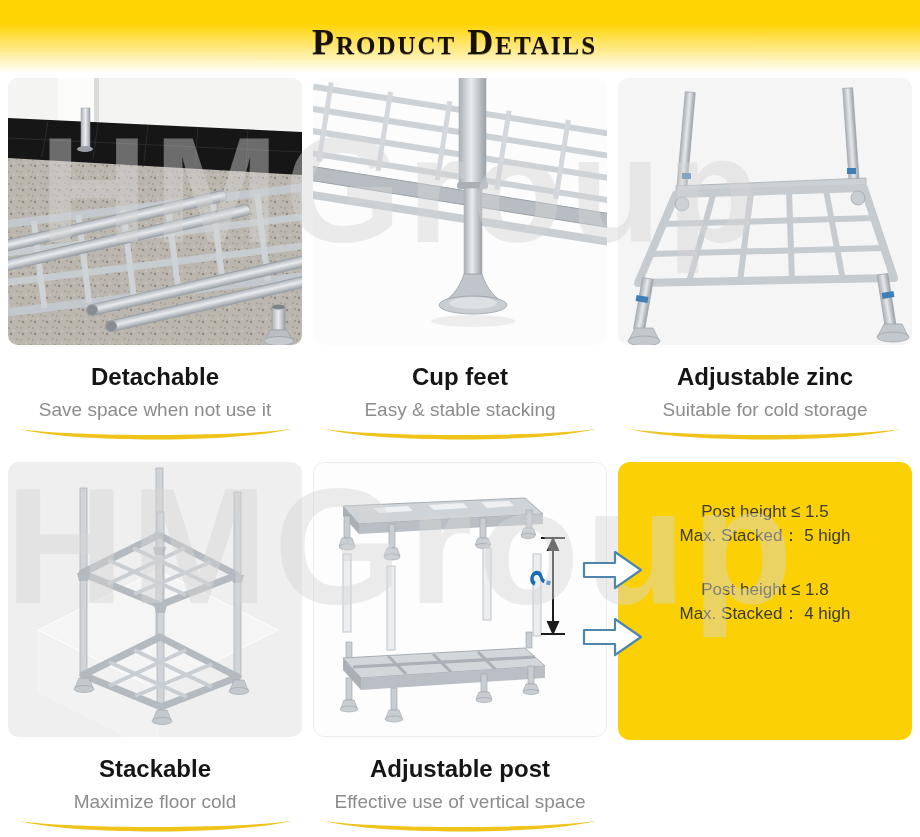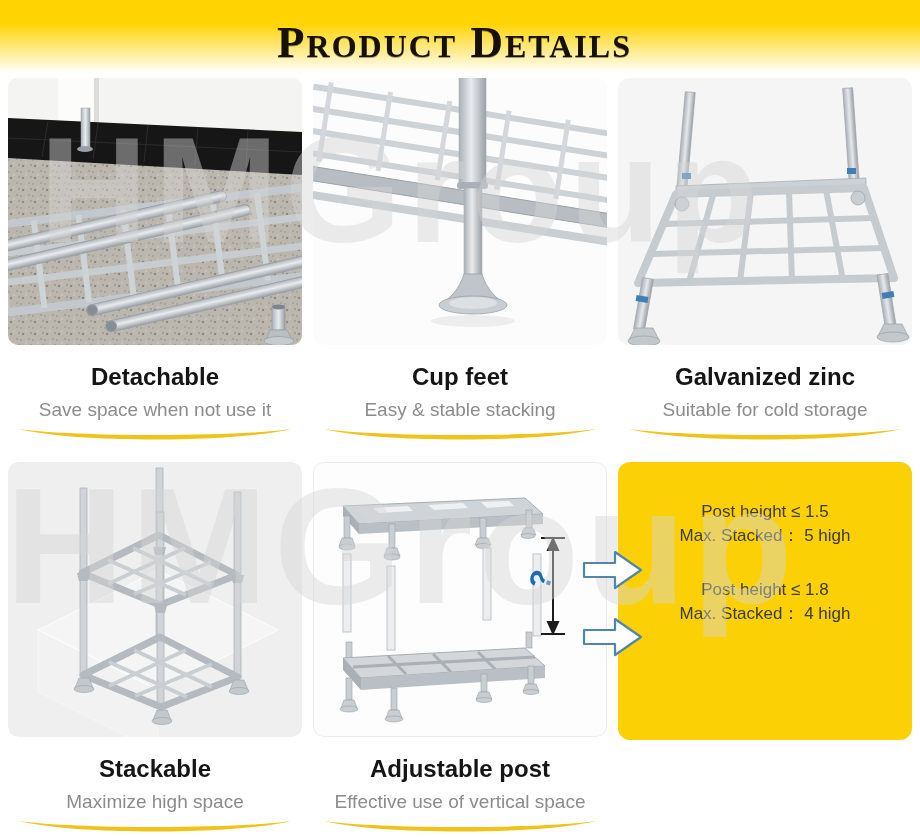--- a/index.html
+++ b/index.html
@@ -4,21 +4,21 @@
 <style>
   html,body{margin:0;padding:0;background:#fff;}
   .page{position:relative;width:920px;height:837px;background:#ffffff;overflow:hidden;
         font-family:"Liberation Sans",sans-serif;}
 
   
   .banner{position:absolute;left:0;top:0;width:920px;height:78px;
           background:linear-gradient(180deg,#ffd200 0%,#ffd403 30%,#ffffff 94%);
           display:flex;align-items:center;justify-content:center;}
   .banner h1{margin:6px 11px 0 0;font-family:"Liberation Serif",serif;font-variant:small-caps;
-             font-weight:700;font-size:45px;letter-spacing:2px;color:#171007;
+             font-weight:700;font-size:36px;letter-spacing:2px;color:#171007;
              text-shadow:0 1px 0 rgba(0,0,0,.35);}
 
   
   .wm{position:absolute;left:0;width:804px;text-align:center;font-weight:700;
       color:rgba(212,212,212,.45);letter-spacing:6px;pointer-events:none;z-index:8;
       white-space:nowrap;}
   .wm1{top:104px;font-size:150px;}
   .wm2{top:452px;font-size:165px;}
 
   
@@ -214,21 +214,21 @@
         <rect x="18" y="218" width="12" height="6" transform="rotate(10 24 221)" fill="#3f7fb5"></rect>
         <rect x="264" y="214" width="12" height="6" transform="rotate(-9 270 217)" fill="#3f7fb5"></rect>
         <g fill="#c3c8cd" stroke="#9aa1a7" stroke-width="0.7">
           <path d="M17,250 L11,262 L41,262 L35,250 Z"></path>
             <ellipse cx="26" cy="263" rx="16" ry="5"></ellipse>
           <path d="M266,246 L260,258 L290,258 L284,246 Z"></path>
             <ellipse cx="275" cy="259" rx="16" ry="5"></ellipse>
         </g>
       </svg>
     </div>
-    <h2 class="card-title">Galvanized zinc</h2>
+    <h2 class="card-title">Adjustable zinc</h2>
     <p class="card-sub">Suitable for cold storage</p>
     <svg class="swoosh" viewBox="0 0 280 16">
       <path d="M4 2 C 60 16, 220 16, 276 2 C 220 10, 60 10, 4 2 Z" fill="#efc319"></path>
     </svg>
   </section>
 
   <section class="card c4">
     <div class="photo">
       <svg viewBox="0 0 294 275" width="294" height="275">
         <rect width="294" height="275" rx="10" fill="#efefef"></rect>
@@ -266,21 +266,21 @@
           <path d="M71,216 L67,226 L85,226 L81,216 Z"></path>
             <ellipse cx="76" cy="227" rx="10" ry="3.5"></ellipse>
           <path d="M226,218 L222,228 L240,228 L236,218 Z"></path>
             <ellipse cx="231" cy="229" rx="10" ry="3.5"></ellipse>
           <path d="M149,248 L145,258 L163,258 L159,248 Z"></path>
             <ellipse cx="154" cy="259" rx="10" ry="3.5"></ellipse>
         </g>
       </svg>
     </div>
     <h2 class="card-title">Stackable</h2>
-    <p class="card-sub">Maximize high space</p>
+    <p class="card-sub">Maximize floor cold</p>
     <svg class="swoosh" viewBox="0 0 280 16">
       <path d="M4 2 C 60 16, 220 16, 276 2 C 220 10, 60 10, 4 2 Z" fill="#efc319"></path>
     </svg>
   </section>
 
   <section class="card c5">
     <div class="photo">
       <svg viewBox="0 0 294 275" width="294" height="275">
         <rect x="0.5" y="0.5" width="293" height="274" rx="10" fill="#fdfdfd" stroke="#ececec"></rect>
 

